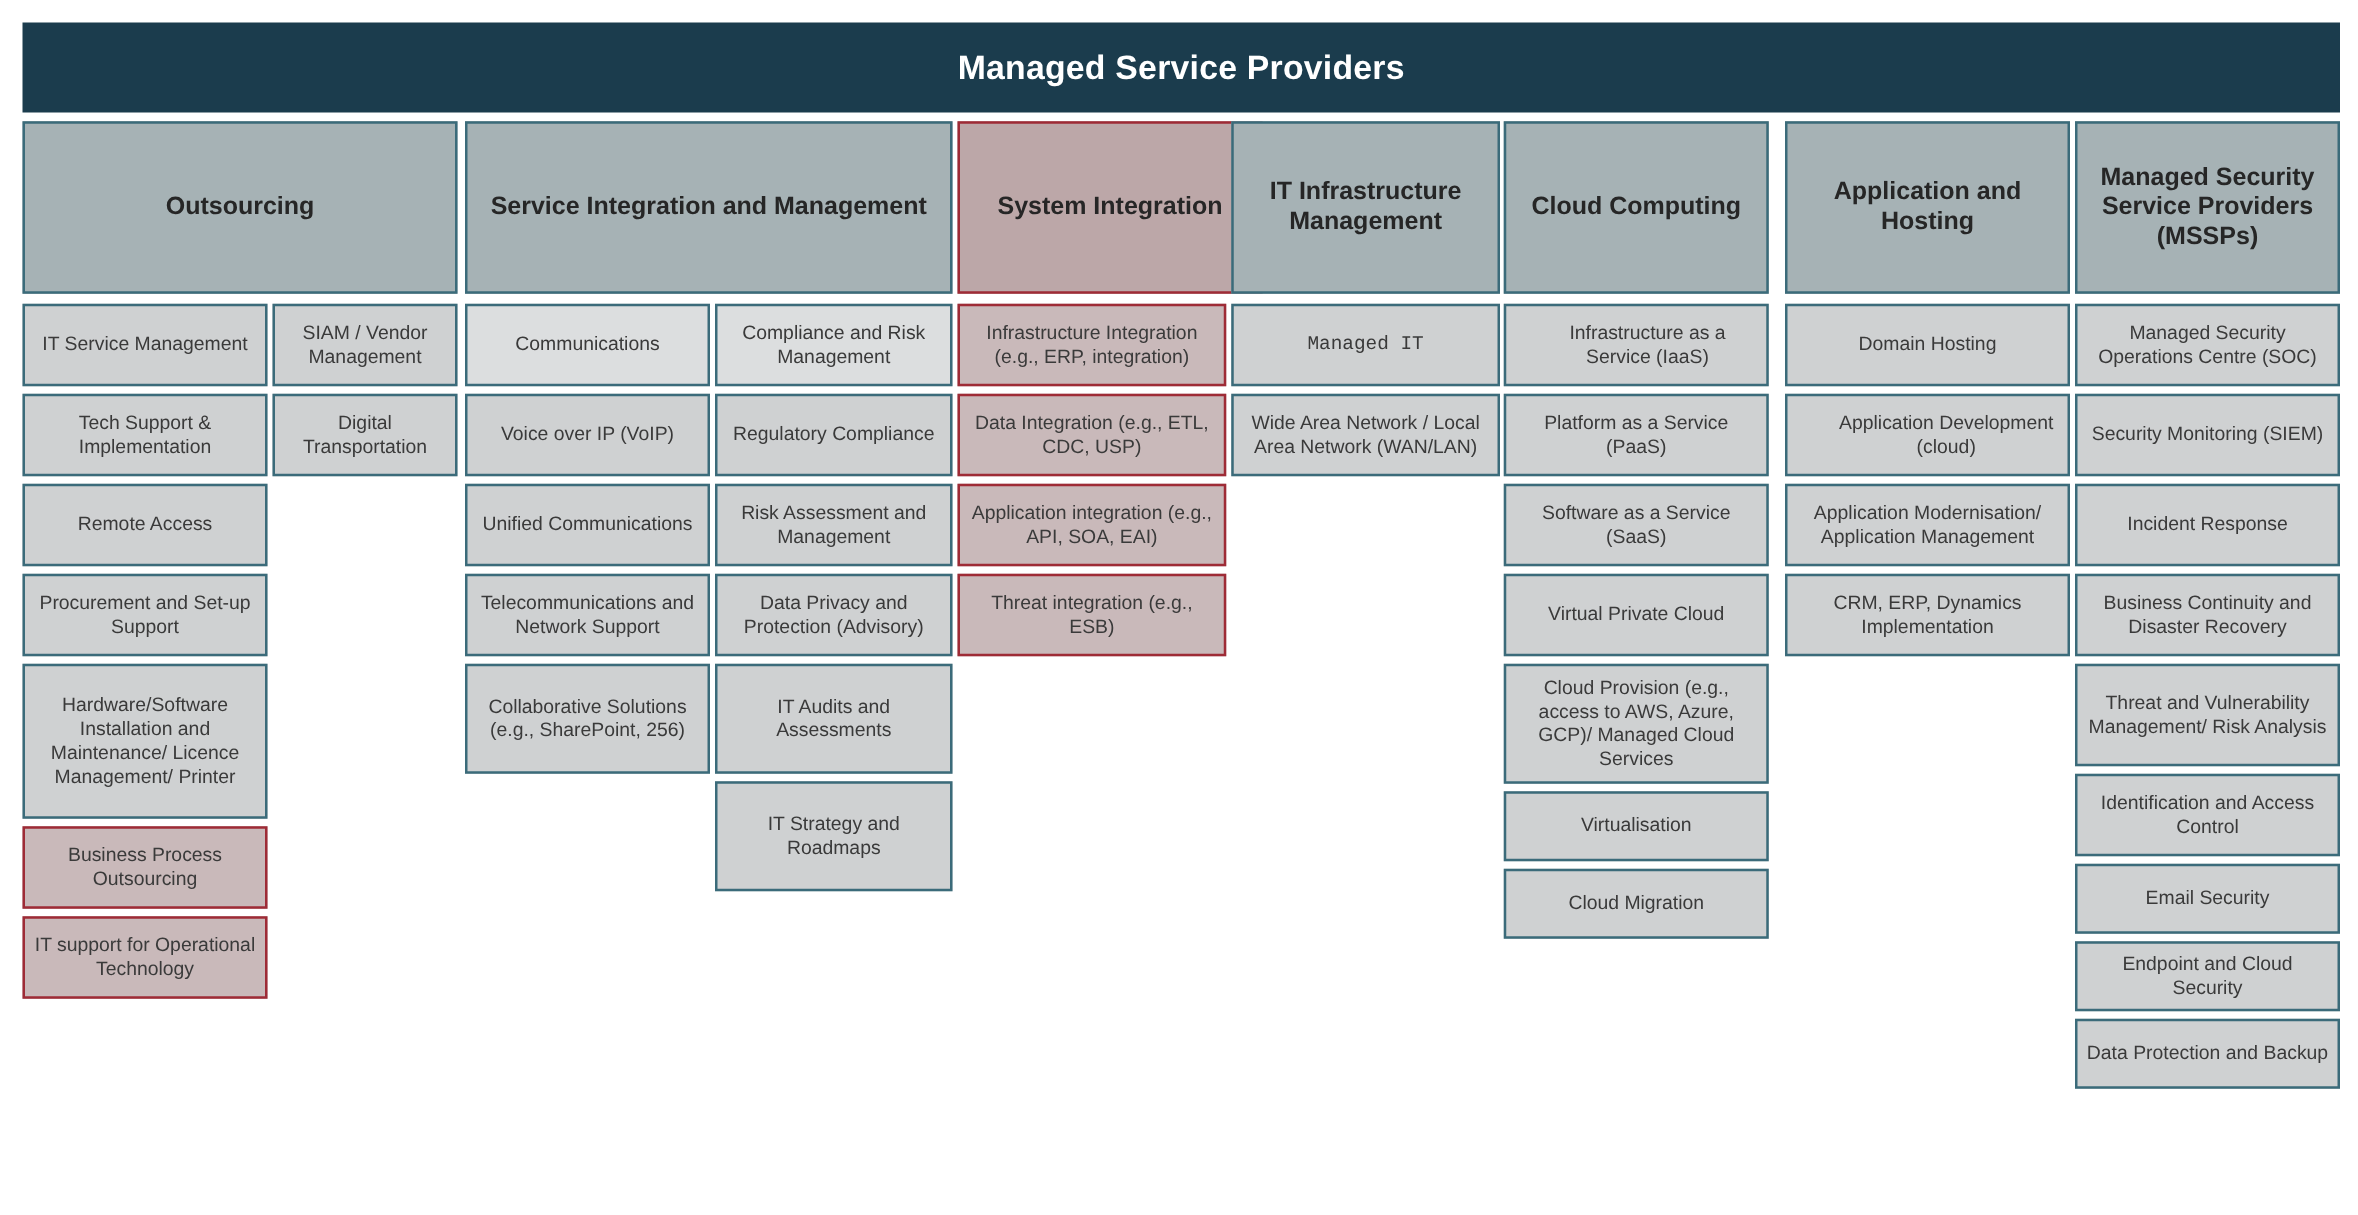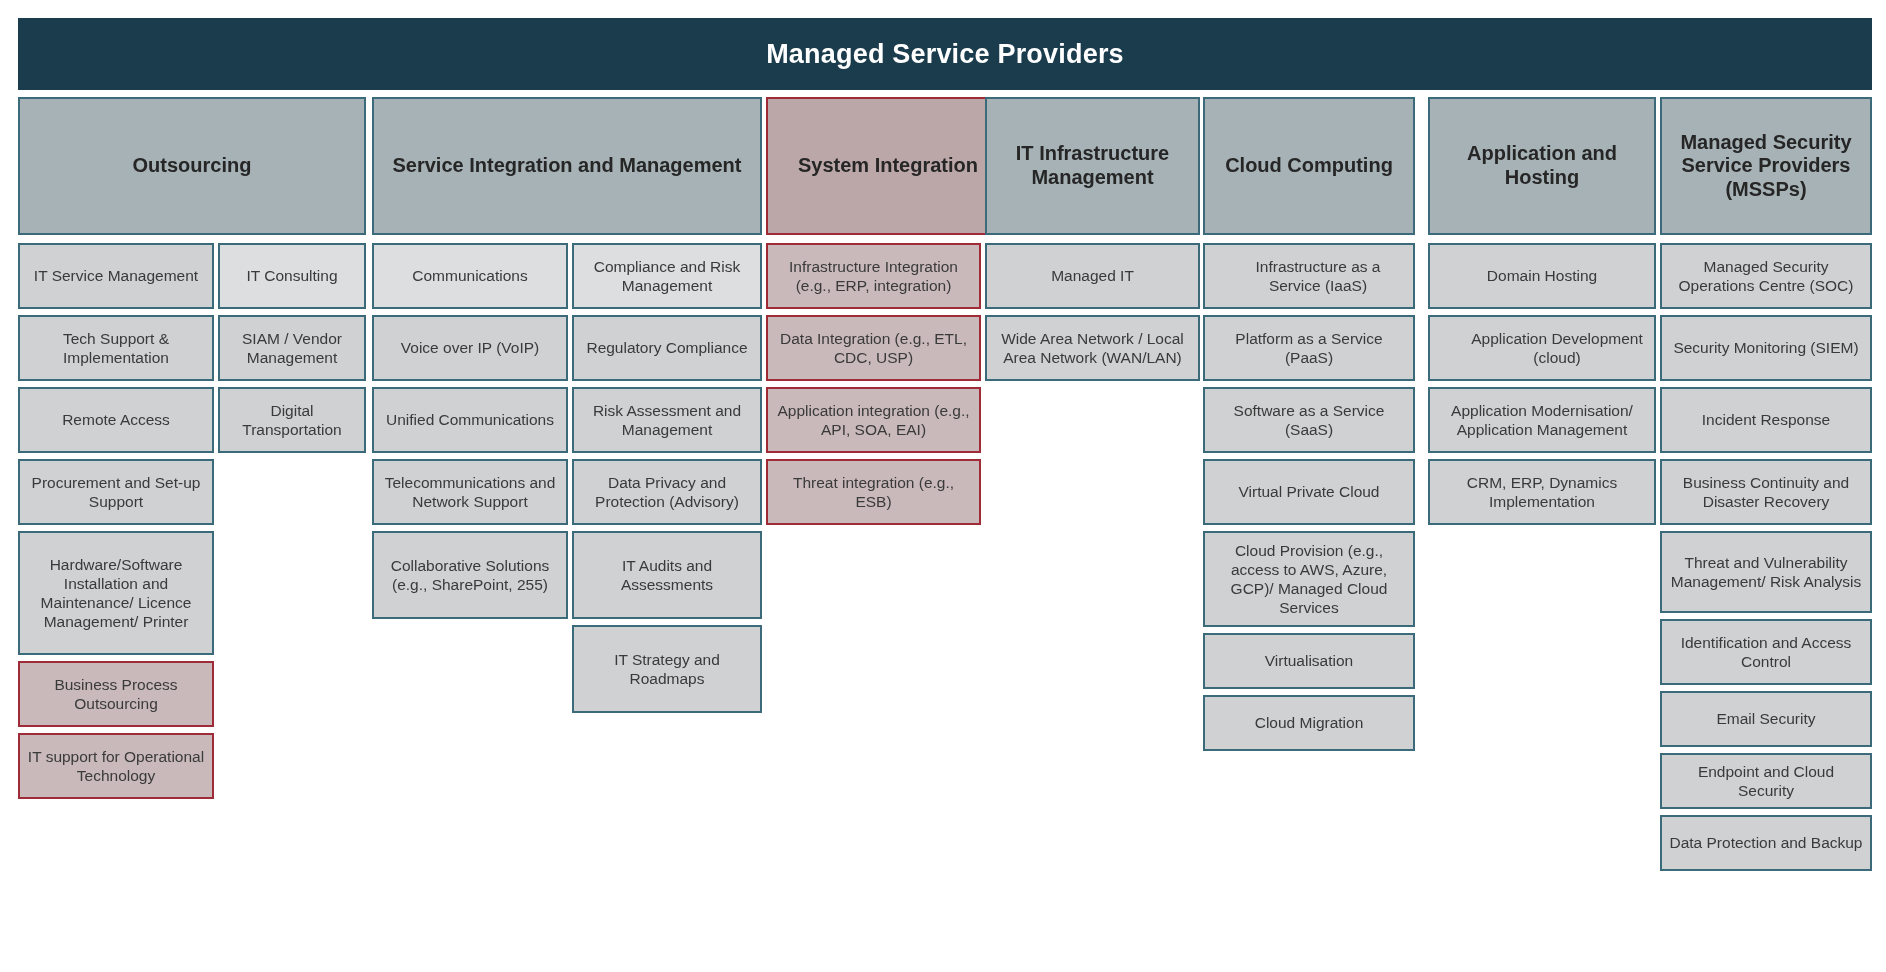--- a/index.html
+++ b/index.html
@@ -97,23 +97,20 @@
             <span>Hardware/Software Installation and Maintenance/ Licence Management/ Printer</span>
           </div>
           <div class="box accent" style="height: 66px;">
             <span>Business Process Outsourcing</span>
           </div>
           <div class="box accent" style="height: 66px;">
             <span>IT support for Operational Technology</span>
           </div>
         </div>
         <div class="subcol" style="left: 200px; width: 148px;">
-          <div class="box light" style="height: 66px;">
-            <span>IT Consulting</span>
-          </div>
           <div class="box" style="height: 66px;">
             <span>SIAM  / Vendor Management</span>
           </div>
           <div class="box" style="height: 66px;">
             <span>Digital Transportation</span>
           </div>
         </div>
       </div>
       <div class="col" style="left: 372px; width: 390px;">
         <div class="subcol" style="left: 0px; width: 196px;">
@@ -123,21 +120,21 @@
           <div class="box" style="height: 66px;">
             <span>Voice over IP (VoIP)</span>
           </div>
           <div class="box" style="height: 66px;">
             <span>Unified Communications</span>
           </div>
           <div class="box" style="height: 66px;">
             <span>Telecommunications and Network Support</span>
           </div>
           <div class="box" style="height: 88px;">
-            <span>Collaborative Solutions (e.g., SharePoint, 255)</span>
+            <span>Collaborative Solutions (e.g., SharePoint, 256)</span>
           </div>
         </div>
         <div class="subcol" style="left: 200px; width: 190px;">
           <div class="box light" style="height: 66px;">
             <span>Compliance and Risk Management</span>
           </div>
           <div class="box" style="height: 66px;">
             <span>Regulatory Compliance</span>
           </div>
           <div class="box" style="height: 66px;">
@@ -165,21 +162,21 @@
           <div class="box accent" style="height: 66px;">
             <span>Application integration (e.g., API,  SOA, EAI)</span>
           </div>
           <div class="box accent" style="height: 66px;">
             <span>Threat integration (e.g., ESB)</span>
           </div>
         </div>
       </div>
       <div class="col" style="left: 985px; width: 215px;">
         <div class="subcol" style="left: 0px; width: 215px;">
-          <div class="box" style="height: 66px;">
+          <div class="box" style="height: 66px; font-family: Liberation Mono, monospace;">
             <span>Managed IT</span>
           </div>
           <div class="box" style="height: 66px;">
             <span>Wide Area Network / Local Area Network (WAN/LAN)</span>
           </div>
         </div>
       </div>
       <div class="col" style="left: 1203px; width: 212px;">
         <div class="subcol" style="left: 0px; width: 212px;">
           <div class="box" style="height: 66px; padding-left: 24px;">

